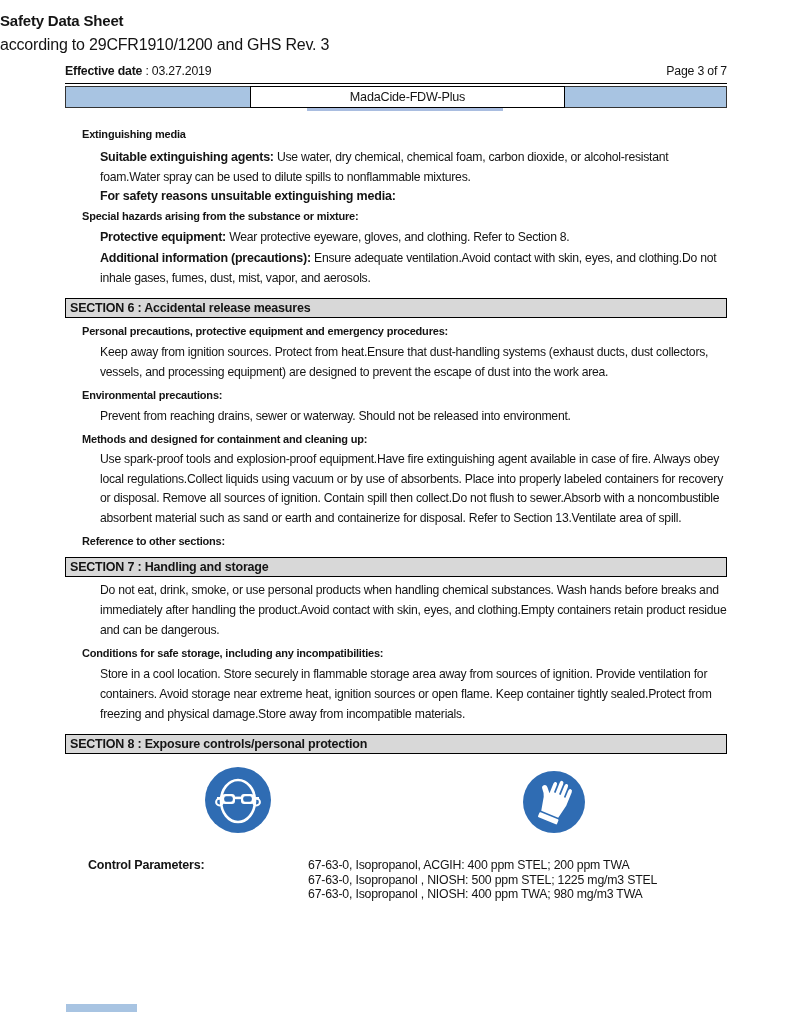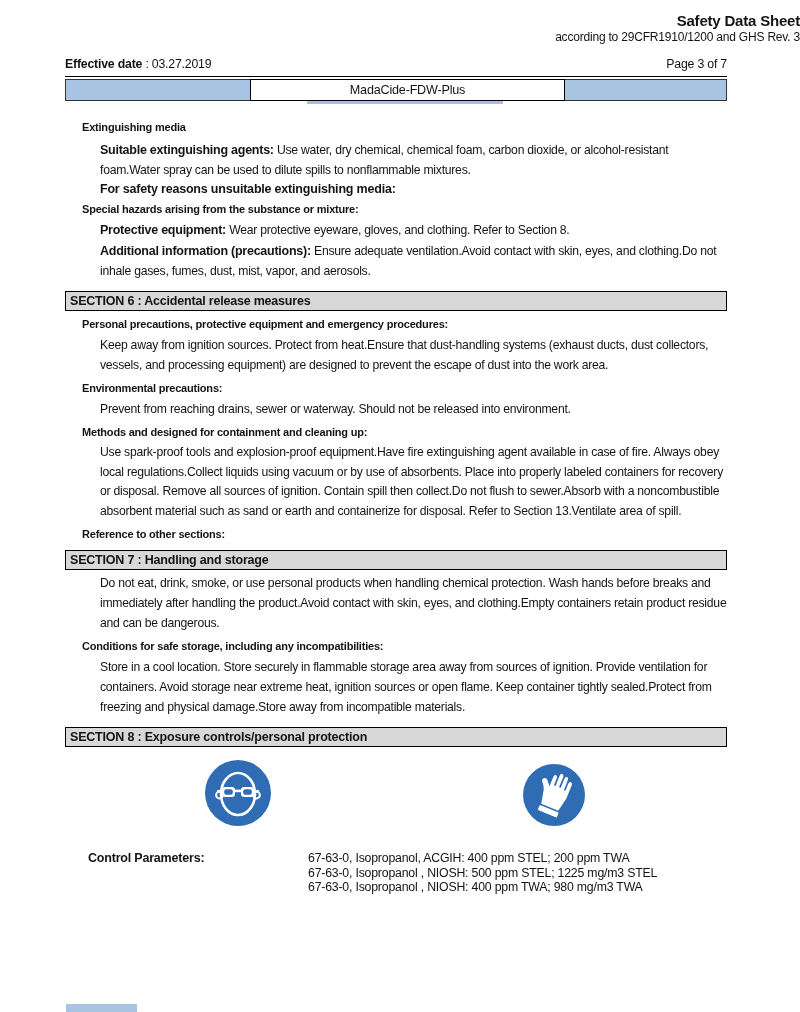--- a/index.html
+++ b/index.html
@@ -7,22 +7,22 @@
     position:relative;
     width:800px;height:1012px;
     background:#ffffff;
     font-family:"Liberation Sans", sans-serif;
     color:#141414;
     font-size:12px;
     letter-spacing:-0.2px;
     overflow:hidden;
   }
   .content{margin:0 73px 0 65px;}
-  .title{padding-top:12px;text-align:right;font-weight:bold;font-size:15px;line-height:17px;}
-  .subtitle{text-align:right;font-size:12px;line-height:15px;margin-top:1px;}
+  .title{padding-top:12px;text-align:left;font-weight:bold;font-size:15px;line-height:17px;}
+  .subtitle{text-align:left;font-size:16px;line-height:15px;margin-top:8px;}
   .meta-row{display:flex;justify-content:space-between;margin-top:12px;line-height:15px;font-size:12.3px;}
   .meta-row .b{font-weight:bold;}
   .rule{border-top:1.6px solid #000;margin-top:4px;}
   .banner{display:flex;margin-top:2px;height:22px;}
   .banner .cell{box-sizing:border-box;height:22px;}
   .cell-blue{background:#a8c4e2;border:1px solid #333;}
   .cell-left{width:185px;border-right:none;}
   .cell-right{flex:1;border-left:none;}
   .cell-white{width:315px;background:#fff;border:1.6px solid #000;
     display:flex;align-items:center;justify-content:center;font-size:12.6px;}
@@ -97,21 +97,21 @@
     <div class="b1">Environmental precautions:</div>
     <div class="ind">Prevent from reaching drains, sewer or waterway. Should not be released into environment.</div>
 
     <div class="b1">Methods and designed for containment and cleaning up:</div>
     <div class="ind methods">Use spark-proof tools and explosion-proof equipment.Have fire extinguishing agent available in case of fire. Always obey local regulations.Collect liquids using vacuum or by use of absorbents. Place into properly labeled containers for recovery or disposal. Remove all sources of ignition. Contain spill then collect.Do not flush to sewer.Absorb with a noncombustible absorbent material such as sand or earth and containerize for disposal. Refer to Section 13.Ventilate area of spill.</div>
 
     <div class="b1">Reference to other sections:</div>
 
     <div class="secbar s7">SECTION 7 : Handling and storage</div>
 
-    <div class="ind">Do not eat, drink, smoke, or use personal products when handling chemical protection. Wash hands before breaks and immediately after handling the product.Avoid contact with skin, eyes, and clothing.Empty containers retain product residue and can be dangerous.</div>
+    <div class="ind">Do not eat, drink, smoke, or use personal products when handling chemical substances. Wash hands before breaks and immediately after handling the product.Avoid contact with skin, eyes, and clothing.Empty containers retain product residue and can be dangerous.</div>
 
     <div class="b1">Conditions for safe storage, including any incompatibilities:</div>
     <div class="ind">Store in a cool location. Store securely in flammable storage area away from sources of ignition. Provide ventilation for containers. Avoid storage near extreme heat, ignition sources or open flame. Keep container tightly sealed.Protect from freezing and physical damage.Store away from incompatible materials.</div>
 
     <div class="secbar">SECTION 8 : Exposure controls/personal protection</div>
 
     <div class="icons-row">
       <svg class="icon-goggles" viewBox="0 0 68 68" xmlns="http://www.w3.org/2000/svg">
         <circle cx="34" cy="34" r="33" fill="#2f6cb3"></circle>
         <ellipse cx="34" cy="35" rx="17" ry="21" fill="none" stroke="#ffffff" stroke-width="2.6"></ellipse>

